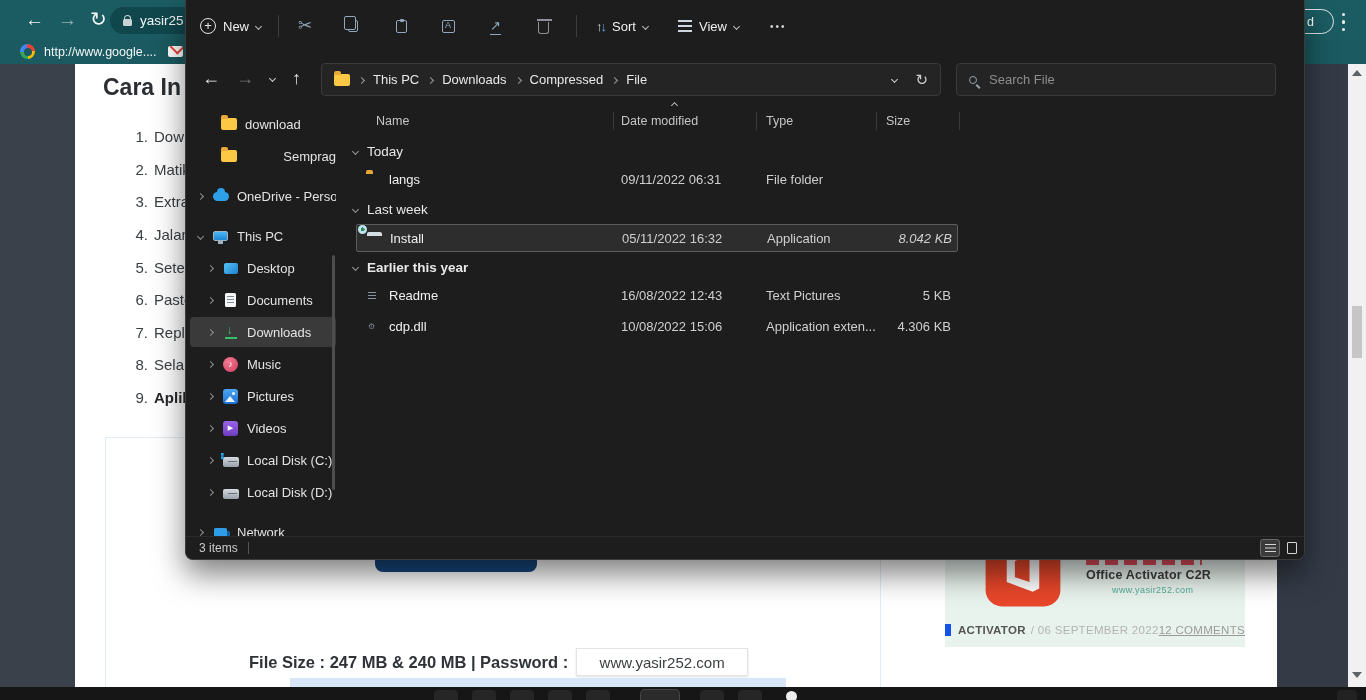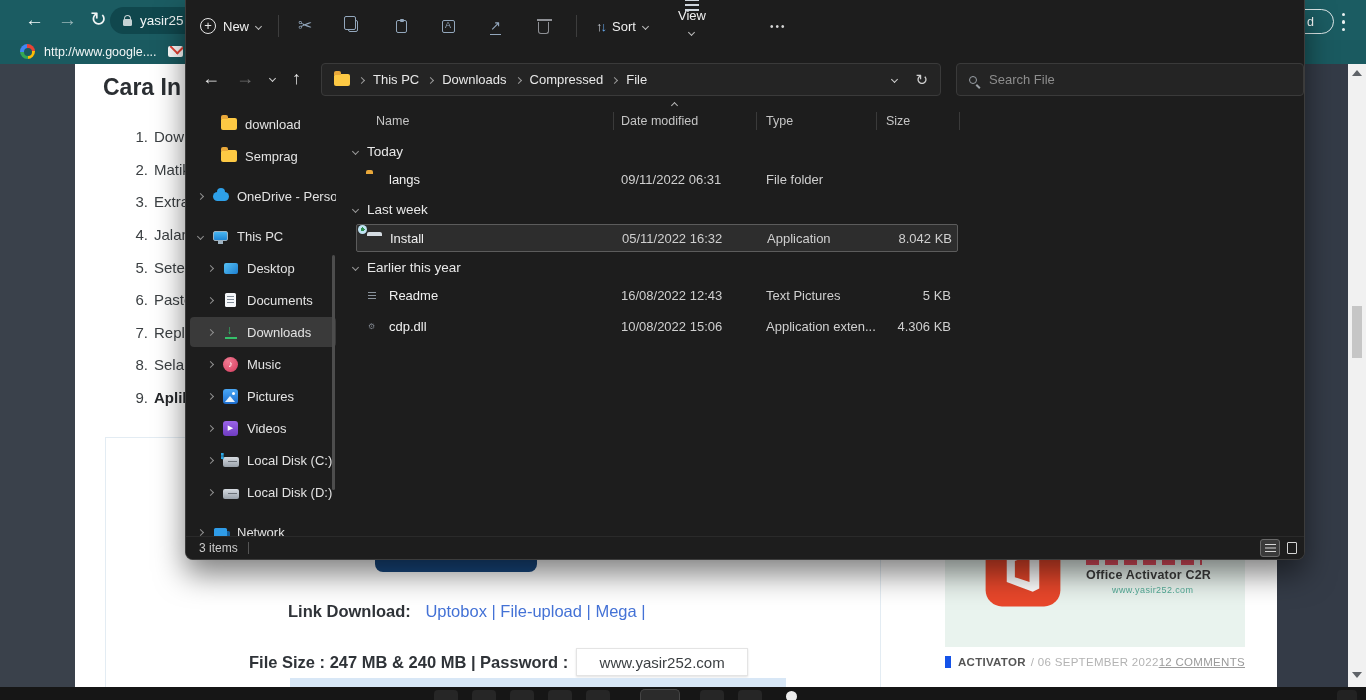--- a/index.html
+++ b/index.html
@@ -42,21 +42,21 @@
   #size-line .lab{font-weight:700;color:#2f3338;}
   #pwd-box{margin-left:8px;width:172px;height:28px;background:#fff;border:1px solid #e4e4e4;box-shadow:0 1px 2px rgba(0,0,0,.12);display:flex;align-items:center;justify-content:center;font-size:15px;color:#3c4043;}
   #blue-strip{left:290px;top:678px;width:496px;height:9px;background:#d8e7f6;z-index:1;}
 
   
   #card{left:945px;top:558px;width:300px;height:89px;background:#e9f3ee;overflow:hidden;z-index:1;}
   #office-logo{left:39px;top:-28px;}
   #red-clip{left:141px;top:1px;width:116px;height:6px;background:repeating-linear-gradient(90deg,#e13b4e 0 13px,rgba(0,0,0,0) 13px 19px);opacity:.9;}
   #card-title{left:141px;top:10px;font-size:12.5px;font-weight:700;color:#3d3d3d;letter-spacing:.2px;}
   #card-site{left:167px;top:27px;font-size:9px;color:#53ab97;letter-spacing:.4px;}
-  #meta-row{left:945px;top:622px;width:300px;height:16px;z-index:1;display:flex;align-items:center;font-size:11.5px;margin-top:32px;}
+  #meta-row{left:945px;top:622px;width:300px;height:16px;z-index:1;display:flex;align-items:center;font-size:11.5px;}
   #meta-bullet{width:8px;height:12px;background:#1553e8;margin-right:7px;}
   #meta-cat{font-weight:700;color:#555;letter-spacing:.3px;}
   #meta-date{color:#b3b3b3;margin-left:5px;letter-spacing:.3px;}
   #meta-comments{margin-left:auto;color:#9b9b9b;text-decoration:underline;letter-spacing:.3px;}
 
   
   #pg-sb{left:1348px;top:64px;width:18px;height:623px;background:#f1f1f1;z-index:1;}
   #pg-thumb{left:1352px;top:306px;width:10px;height:52px;background:#c6c6c6;z-index:1;}
   .tri{width:0;height:0;border-left:5px solid transparent;border-right:5px solid transparent;z-index:1;}
   #pg-up{left:1352px;top:70px;border-bottom:6px solid #5f6368;}
@@ -89,21 +89,21 @@
   .hamb{width:14px;height:2px;background:#cfd6dd;box-shadow:0 5px 0 #cfd6dd,0 10px 0 #cfd6dd;margin-top:-10px;}
   #nav-row .navglyph{font-size:18px;color:#e4e4e4;}
   #nav-row .navglyph.dis{color:#6e6e6e;}
   .i-back::before{content:"←";}
   .i-fwd::before{content:"→";}
   .i-up::before{content:"↑";}
   .i-refresh::before{content:"↻";}
   #crumb-box{left:135px;top:63px;width:620px;height:33px;border:1px solid #3a3a3a;border-radius:4px;background:#242424;display:flex;align-items:center;padding:0 12px;gap:9px;color:#e8e8e8;font-size:13px;}
   #crumb-box .sep{color:#9a9a9a;margin-top:1px;}
   #crumb-box .tail{margin-left:auto;display:flex;align-items:center;gap:18px;color:#cfcfcf;}
-  #search-box{left:770px;top:63px;width:348px;height:33px;border:1px solid #3a3a3a;border-radius:4px;background:#242424;display:flex;align-items:center;padding:0 12px;gap:10px;}
+  #search-box{left:770px;top:63px;width:320px;height:33px;border:1px solid #3a3a3a;border-radius:4px;background:#242424;display:flex;align-items:center;padding:0 12px;gap:10px;}
   #search-box input{background:transparent;border:none;outline:none;color:#b9b9b9;font-size:13px;width:100%;}
   #search-box input::placeholder{color:#8d8d8d;}
   .mag{width:8px;height:8px;border:1.5px solid #9aa0a6;border-radius:50%;position:relative;flex:none;}
   .mag::after{content:"";position:absolute;left:7px;top:7px;width:5px;height:1.5px;background:#9aa0a6;transform:rotate(45deg);transform-origin:0 0;}
 
   
   .folder{width:16px;height:12px;background:#fdc944;border-radius:2px;position:relative;flex:none;}
   .folder::before{content:"";position:absolute;left:0;top:-3px;width:7px;height:4px;background:#e9a83a;border-radius:2px 2px 0 0;}
   .sic{width:17px;display:flex;justify-content:center;flex:none;}
   .cloud{width:16px;height:9px;background:#2ea0e8;border-radius:8px;position:relative;}
@@ -148,21 +148,21 @@
   .frow .fic{position:absolute;left:25px;top:7px;}
   .frow .fname{position:absolute;left:48px;top:6px;}
   .frow .fdate{position:absolute;left:280px;top:6px;color:#cfcfcf;}
   .frow .ftype{position:absolute;left:425px;top:6px;color:#cfcfcf;}
   .frow .fsize{position:absolute;left:515px;top:6px;width:95px;text-align:right;color:#cfcfcf;}
   .frow.sel{left:170px;width:602px;background:#2d2d2d;border:1px solid #5c5c5c;border-radius:2px;}
   .frow.sel .fic{left:10px;}
   .frow.sel .fname{left:33px;}
   .frow.sel .fdate{left:265px;}
   .frow.sel .ftype{left:410px;}
-  .frow.sel .fsize{left:500px;}
+  .frow.sel .fsize{left:500px;font-style:italic;}
   .page-ic{width:12px;height:14px;background:#f4f6f8;border-radius:1.5px;position:relative;}
   .page-ic.lines::before{content:"";position:absolute;left:2px;top:3px;width:8px;height:1.3px;background:#8a939c;box-shadow:0 3px 0 #8a939c,0 6px 0 #8a939c;}
   .page-ic.gear::before{content:"⚙";position:absolute;left:2px;top:2px;font-size:8px;color:#7c828a;}
   .appic{width:15px;height:13px;background:linear-gradient(#b9c3cc,#8d99a4);border-radius:2px;position:relative;margin-top:1px;}
   .appic::before{content:"";position:absolute;left:0;top:0;width:15px;height:4px;background:#d6dde3;border-radius:2px 2px 0 0;}
   .appic::after{content:"";position:absolute;right:0px;bottom:-2px;width:9px;height:9px;border-radius:50%;background:radial-gradient(circle at 50% 50%,#2e8c4f 0 2px,#bfe3f2 2px 4.5px,#57a8d4 4.5px);}
 
   
   #statusbar{left:0;top:536px;width:1118px;height:23px;background:#1d1d1d;border-top:1px solid #2a2a2a;z-index:3;display:flex;align-items:center;padding-left:13px;color:#cccccc;font-size:12px;gap:10px;}
   #statusbar .vd{width:1px;height:12px;background:#555;}
@@ -245,24 +245,20 @@
       <span class="t">Selanju</span>
     </div>
   <div class="step b nw" style="top:389px;">
       <span class="n">9.</span>
       <span class="t">Aplika</span>
     </div>
 
   <div class="abs" id="dl-box"></div>
   <div class="abs" id="dl-button"></div>
 
-  <div class="abs nw" id="link-line">
-    <span class="lab">Link Download:</span>
-    <span class="lnk">Uptobox | File-upload | Mega |</span>
-  </div>
   <div class="abs nw" id="size-line">
     <span class="lab">File Size : 247 MB &amp; 240 MB | Password :</span>
     <span id="pwd-box">www.yasir252.com</span>
   </div>
   <div class="abs" id="blue-strip"></div>
 
   <div class="abs" id="card">
     <div class="abs" id="red-clip"></div>
     <svg class="abs" id="office-logo" width="78" height="78" viewBox="0 0 48 48">
       <rect x="1" y="1" width="46" height="46" rx="10" fill="#e8472b"></rect>
@@ -297,21 +293,21 @@
     <div class="tico ic-paste" style="left:210px;top:20px;"></div>
     <div class="tico ic-ren" style="left:256px;top:20px;"></div>
     <div class="tico ic-share" style="left:304px;top:16px;"></div>
     <div class="tico ic-trash" style="left:352px;top:19px;"></div>
     <div class="tdiv" style="left:390px;"></div>
     <div class="tbtn" style="left:410px;">
       <span class="sortar"><span class="u">↑</span><span class="d">↓</span></span>
       <span>Sort</span>
       <span class="cv down sm" style="color:#bdbdbd;"></span>
     </div>
-    <div class="tbtn" style="left:492px;flex-direction:column;">
+    <div class="tbtn" style="left:492px;">
       <span class="hamb"></span>
       <span>View</span>
       <span class="cv down sm" style="color:#bdbdbd;"></span>
     </div>
     <div class="tbtn" style="left:584px;letter-spacing:2px;font-size:10px;color:#d5d5d5;">
       <span>•••</span>
     </div>
 
     <div id="nav-row">
       <div class="abs navglyph i-back" style="left:16px;top:69px;"></div>
@@ -338,21 +334,21 @@
       <span class="mag"></span>
       <input type="text" placeholder="Search File" style="">
     </div>
 
     <div class="srow pad0" style="top:109px;">
       <span class="sic">
           <span class="folder"></span>
         </span>
       <span class="nw">download</span>
     </div>
-    <div class="srow pad0" style="top:141px;">
+    <div class="srow pad0" style="top:141px;justify-content:space-between;">
       <span class="sic">
           <span class="folder"></span>
         </span>
       <span class="nw">Semprag</span>
     </div>
     <div class="srow pad1" style="top:181px;">
       <span class="chv-slot">
           <span class="cv right sm"></span>
         </span>
       <span class="sic">
@@ -479,21 +475,21 @@
       <span class="cv down sm"></span>
       <span class="nw">Last week</span>
     </div>
     <div class="frow sel" style="top:224px;">
       <span class="fic"><span class="appic"></span></span>
       <span class="fname nw">Install</span>
       <span class="fdate nw">05/11/2022 16:32</span>
       <span class="ftype nw">Application</span>
       <span class="fsize nw">8.042 KB</span>
     </div>
-    <div class="grow" style="top:253px;">
+    <div class="grow" style="top:253px;font-weight:bold;">
       <span class="cv down sm"></span>
       <span class="nw">Earlier this year</span>
     </div>
     <div class="frow" style="top:282px;">
       <span class="fic"><span class="page-ic lines"></span></span>
       <span class="fname nw">Readme</span>
       <span class="fdate nw">16/08/2022 12:43</span>
       <span class="ftype nw">Text Pictures</span>
       <span class="fsize nw">5 KB</span>
     </div>

